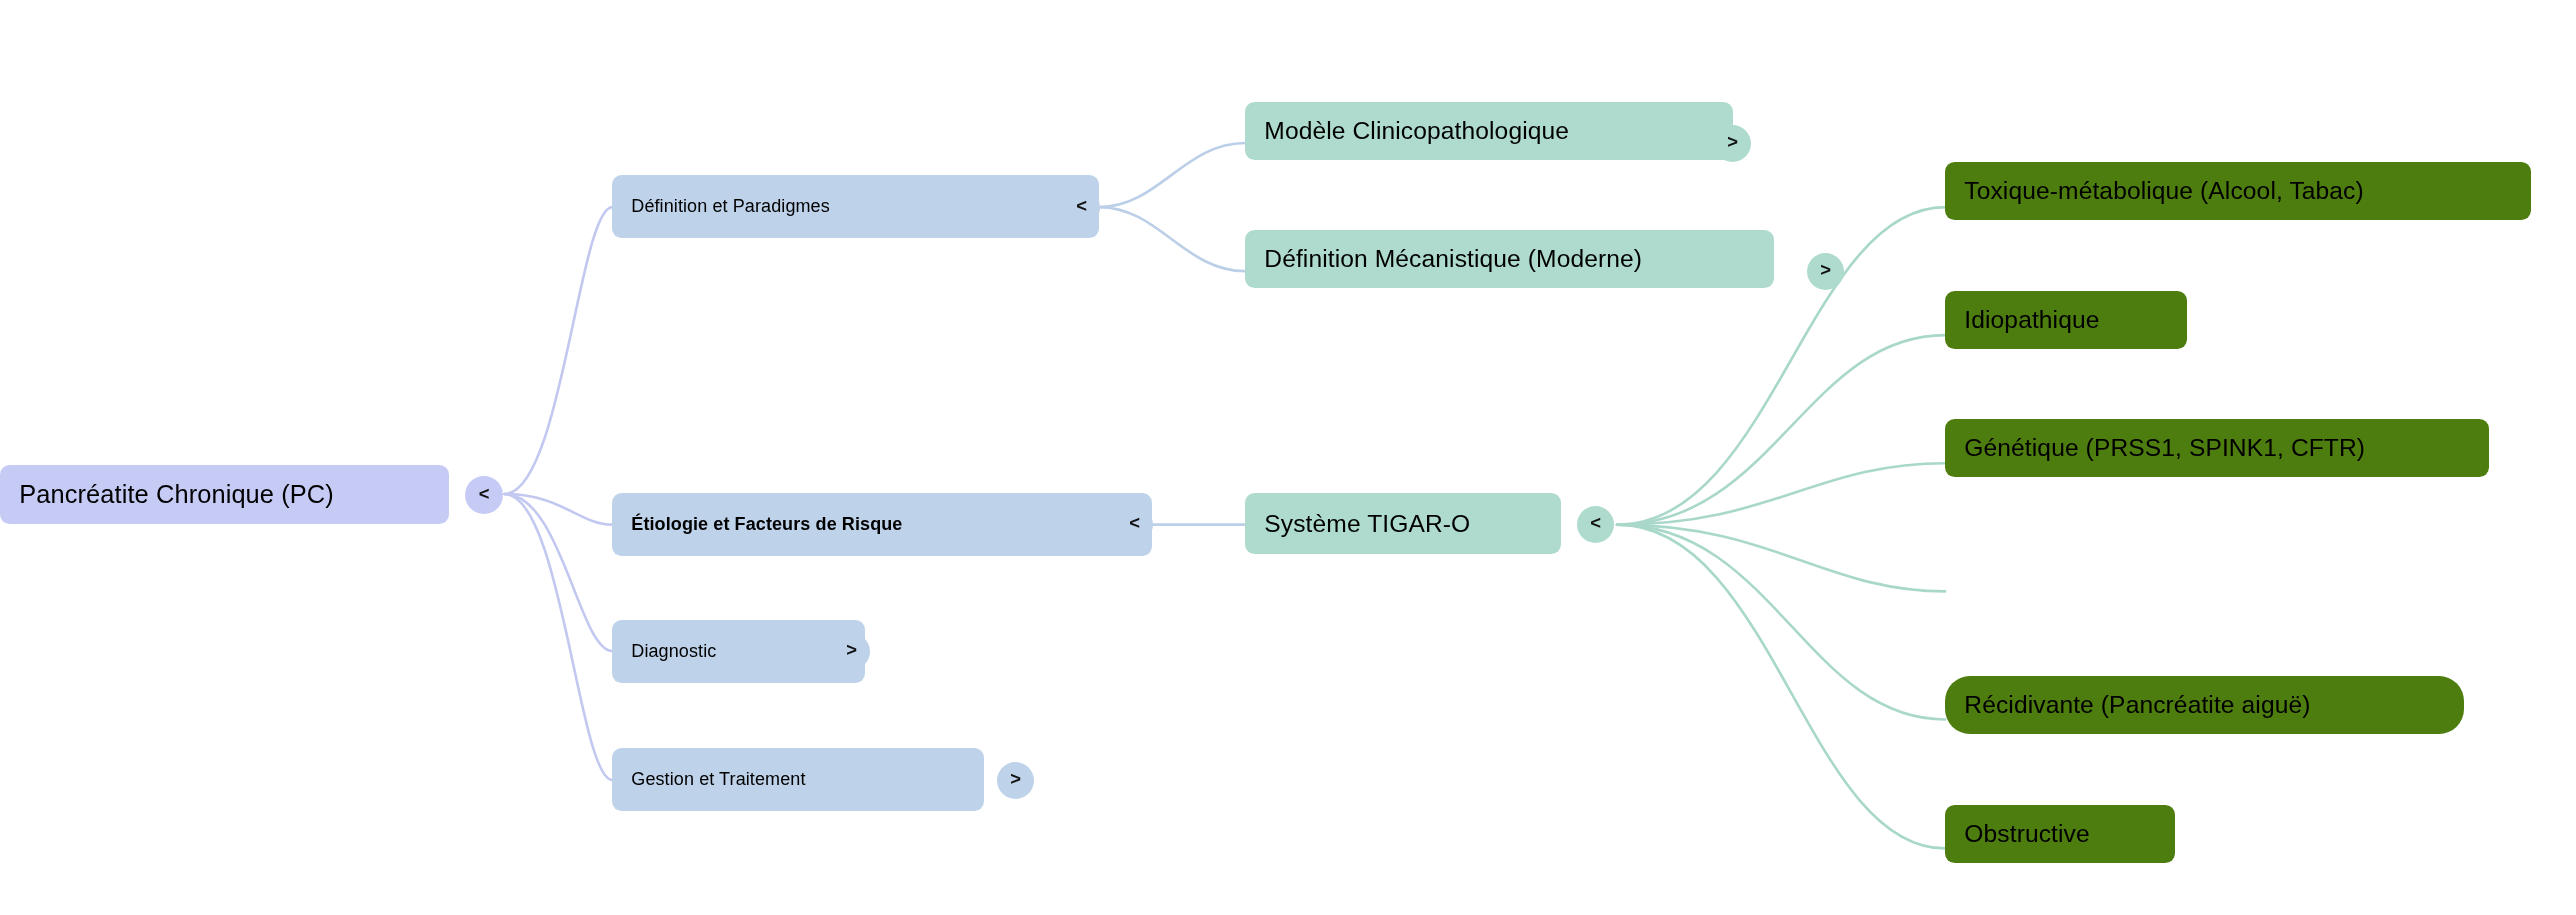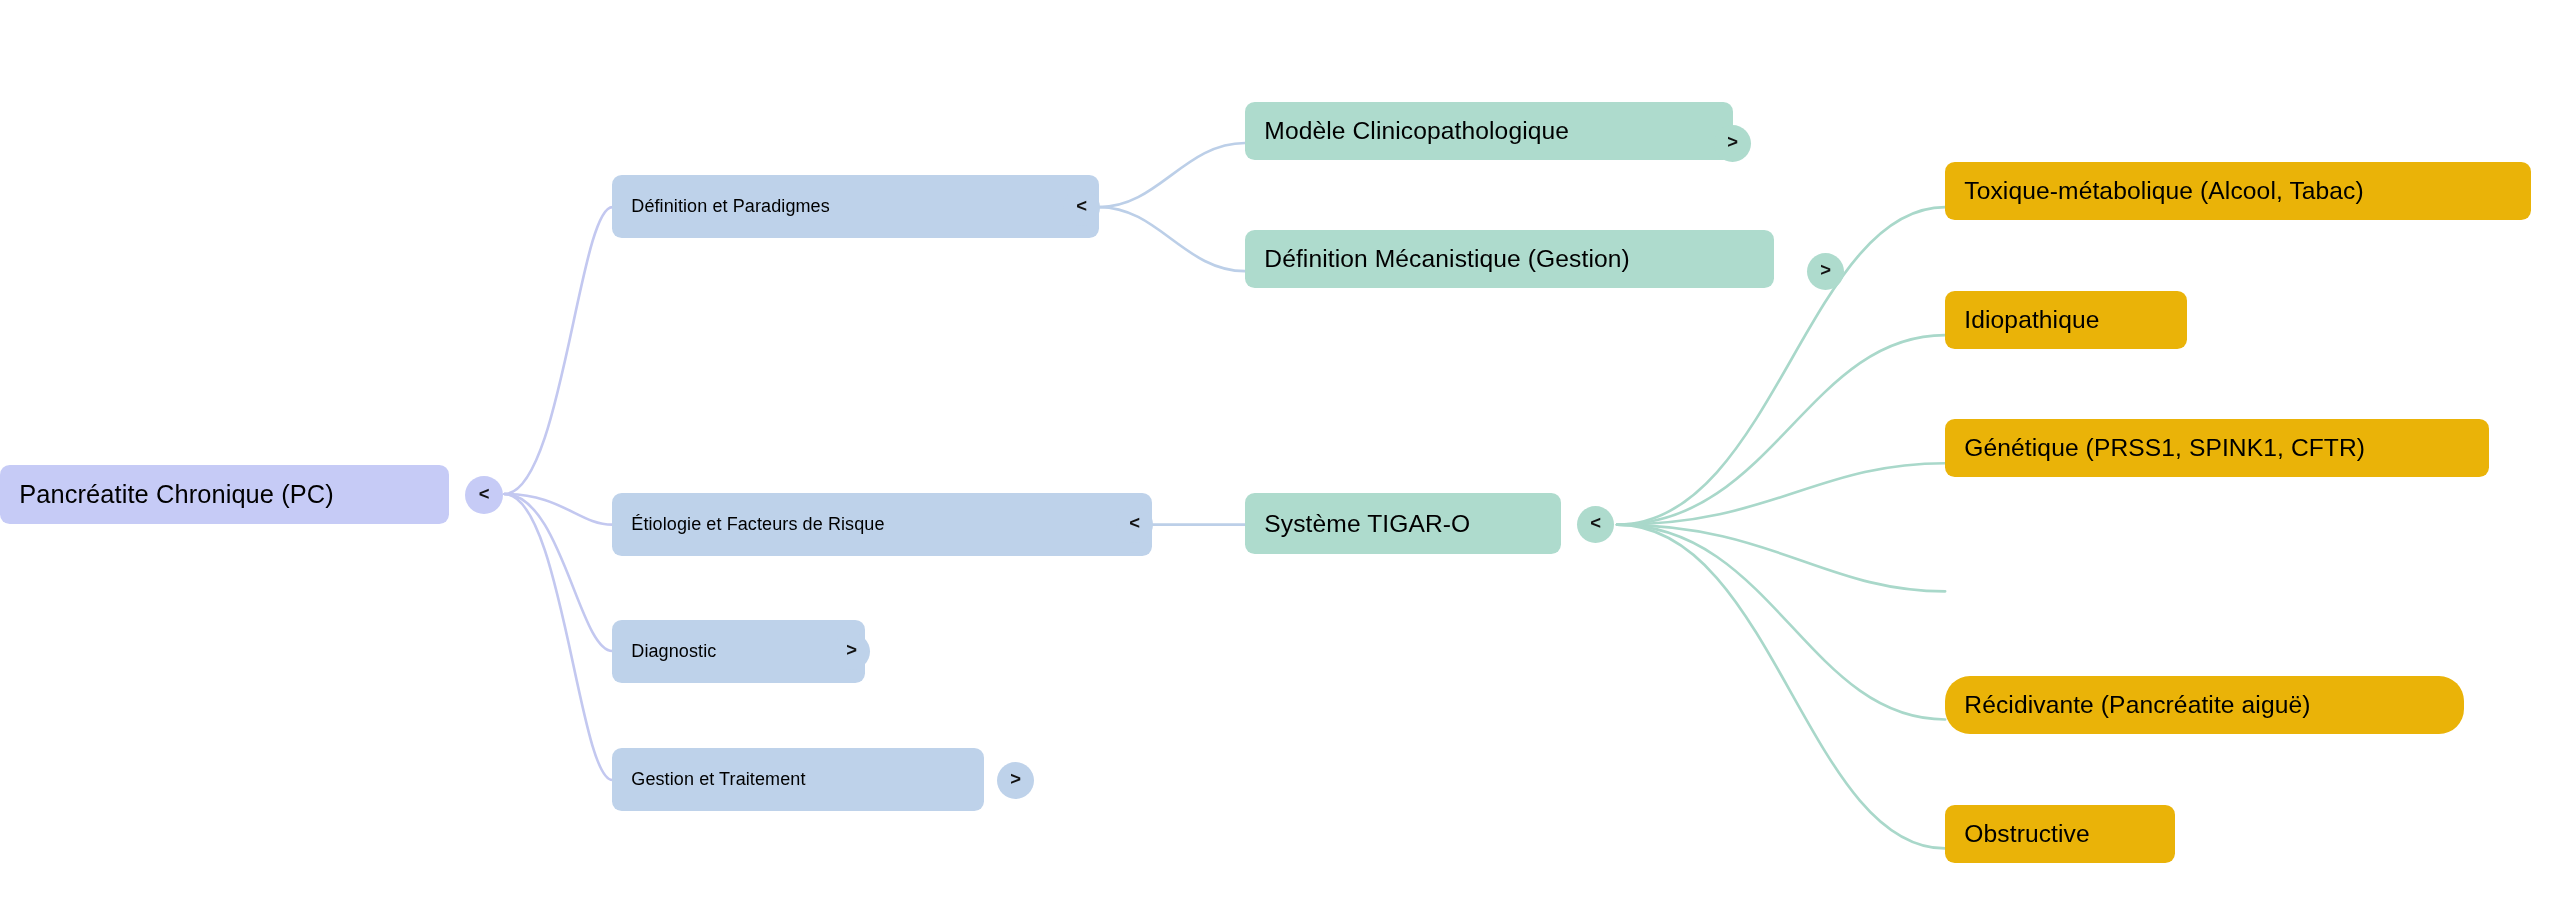--- a/index.html
+++ b/index.html
@@ -48,21 +48,21 @@
   }
   .node.lvl2 {
     background: #bed2ea;
     font-size: 18px;
   }
   .node.lvl3 {
     background: #aedbcd;
     font-size: 24.6px;
   }
   .node.lvl4 {
-    background: #eab308;
+    background: #4d7c0f;
     font-size: 24.6px;
   }
   .toggle {
     position: absolute;
     box-sizing: border-box;
     border-radius: 50%;
     display: flex;
     align-items: center;
     justify-content: center;
     font-size: 18.4px;
@@ -119,21 +119,21 @@
     <span class="glyph">&lt;</span>
   </div>
 
   <div class="node lvl2" style="left:612px; top:175px; width:487px; height:63px;">
     <span class="node-label">Définition et Paradigmes</span>
   </div>
   <div class="toggle t-lvl2" style="left:1063px; top:189px; width:37px; height:37px;">
     <span class="glyph">&lt;</span>
   </div>
 
-  <div class="node lvl2" style="left:612px; top:493px; width:540px; height:63px;">
+  <div class="node lvl2" style="left:612px; top:493px; width:540px; height:63px;font-weight:bold;">
     <span class="node-label">Étiologie et Facteurs de Risque</span>
   </div>
   <div class="toggle t-lvl2" style="left:1116px; top:506px; width:37px; height:37px;">
     <span class="glyph">&lt;</span>
   </div>
 
   <div class="node lvl2" style="left:612px; top:620px; width:253px; height:63px;">
     <span class="node-label">Diagnostic</span>
   </div>
   <div class="toggle t-lvl2" style="left:833px; top:633px; width:37px; height:37px;">
@@ -148,21 +148,21 @@
   </div>
 
   <div class="node lvl3" style="left:1245px; top:102px; width:488px; height:58px;">
     <span class="node-label">Modèle Clinicopathologique</span>
   </div>
   <div class="toggle t-lvl3" style="left:1714px; top:125px; width:37px; height:37px;">
     <span class="glyph">&gt;</span>
   </div>
 
   <div class="node lvl3" style="left:1245px; top:230px; width:529px; height:58px;">
-    <span class="node-label">Définition Mécanistique (Gestion)</span>
+    <span class="node-label">Définition Mécanistique (Moderne)</span>
   </div>
   <div class="toggle t-lvl3" style="left:1807px; top:253px; width:37px; height:37px;">
     <span class="glyph">&gt;</span>
   </div>
 
   <div class="node lvl3" style="left:1245px; top:493px; width:316px; height:61px;">
     <span class="node-label">Système TIGAR-O</span>
   </div>
   <div class="toggle t-lvl3" style="left:1577px; top:506px; width:37px; height:37px;">
     <span class="glyph">&lt;</span>

